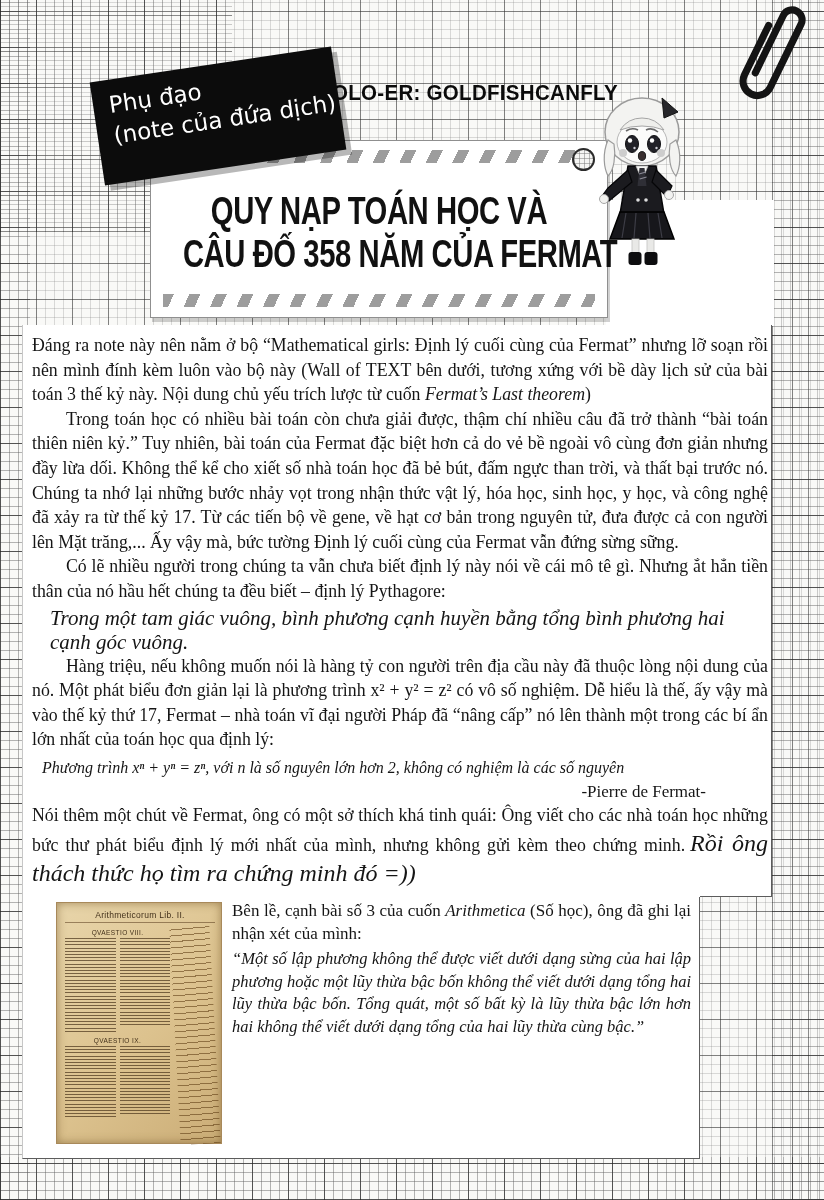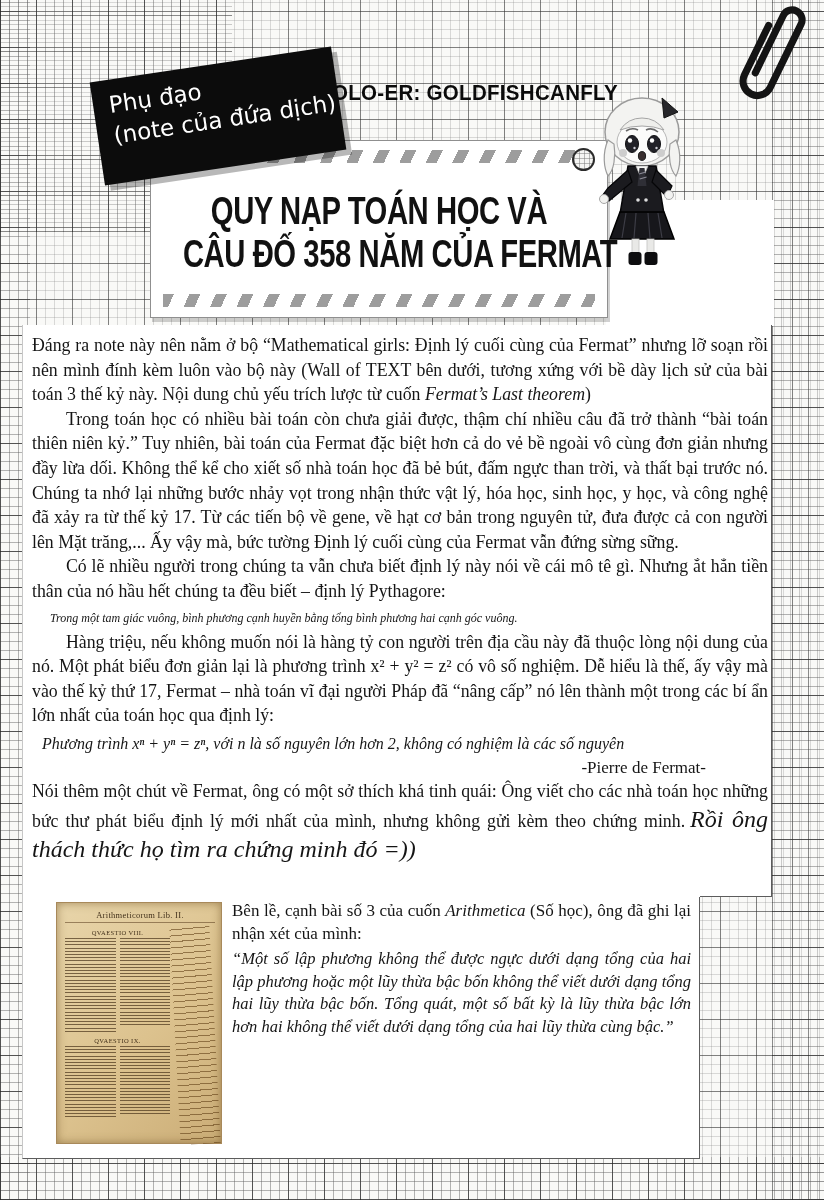--- a/index.html
+++ b/index.html
@@ -91,33 +91,33 @@
     position:absolute;left:22px;top:897px;width:678px;height:262px;
     background:#fff;box-sizing:border-box;overflow:hidden;
     border-right:1px solid #5c5c5c;border-bottom:1px solid #5c5c5c;border-left:1px solid rgba(0,0,0,.22);
     padding:3px 8px 0 9px;display:flex;align-items:flex-start;
   }
   .step-line{position:absolute;left:700px;top:896px;width:72px;height:1px;background:#5c5c5c;}
 
   .panel-a p{margin:0;}
   .mt{margin-top:4px;}
   .indent{text-indent:34px;}
-  .pyth{font-style:italic;font-size:12px;margin:2px 0 0 18px !important;text-align:left;line-height:24px;}
+  .pyth{font-style:italic;font-size:21px;margin:2px 0 0 18px !important;text-align:left;line-height:24px;}
   .stmt{font-style:italic;font-size:16px;margin:3px 0 0 10px !important;text-align:left;line-height:25px;}
   .attrib{text-align:right;padding-right:62px;line-height:23px;font-size:17px;margin:0 !important;}
   .big-it{font-style:italic;font-size:24px;line-height:30px;margin-left:5px;}
 
   
   .book{
     flex:0 0 auto;width:166px;height:242px;margin:2px 10px 16px 24px;
     background:linear-gradient(135deg,#e8d5aa 0%,#dcc28e 55%,#cbad77 100%);
     border:1px solid #a8895a;box-sizing:border-box;
     box-shadow:inset 0 0 10px rgba(110,80,35,.55);
     padding:7px 6px 0 8px;color:#42301a;
-    font-family:Liberation Serif, serif;
+    font-family:Liberation Sans, sans-serif;
   }
   .bk-head{font-size:8.5px;text-align:center;letter-spacing:.3px;white-space:nowrap;border-bottom:1px solid rgba(90,60,30,.55);padding-bottom:2px;}
   .bk-main{display:flex;margin-top:3px;}
   .bk-print{flex:1 1 auto;}
   .bk-q{font-size:6.5px;text-align:center;letter-spacing:.4px;margin:3px 0 2px;white-space:nowrap;}
   .bk-cols2{display:flex;gap:4px;}
   .ptext{flex:1 1 auto;background:repeating-linear-gradient(180deg, rgba(74,52,26,.7) 0 1px, transparent 1px 3.2px);}
   .h1a{height:96px;} .h1b{height:90px;} .h2a{height:74px;} .h2b{height:68px;}
   .bk-hand{
     flex:0 0 40px;height:218px;margin-left:5px;transform:rotate(-3deg);
@@ -232,18 +232,18 @@
             <div class="ptext h2a"></div>
             <div class="ptext h2b"></div>
           </div>
         </div>
         <div class="bk-hand"></div>
       </div>
     </div>
 
     <div class="mcol">
       <p><span>Bên lề, cạnh bài số 3 của cuốn </span><em>Arithmetica</em><span> (Số học), ông đã ghi lại nhận xét của mình:</span></p>
-      <p class="mquote">“Một số lập phương không thể được ngực dưới dạng tổng của hai lập phương hoặc một lũy thừa bậc bốn không thể viết dưới dạng tổng hai lũy thừa bậc bốn. Tổng quát, một số bất kỳ là lũy thừa bậc lớn hơn hai không thể viết dưới dạng tổng của hai lũy thừa cùng bậc.”</p>
+      <p class="mquote">“Một số lập phương không thể được viết dưới dạng sừng của hai lập phương hoặc một lũy thừa bậc bốn không thể viết dưới dạng tổng hai lũy thừa bậc bốn. Tổng quát, một số bất kỳ là lũy thừa bậc lớn hơn hai không thể viết dưới dạng tổng của hai lũy thừa cùng bậc.”</p>
     </div>
 
   </div>
 
 </div>
 
 </body></html>

